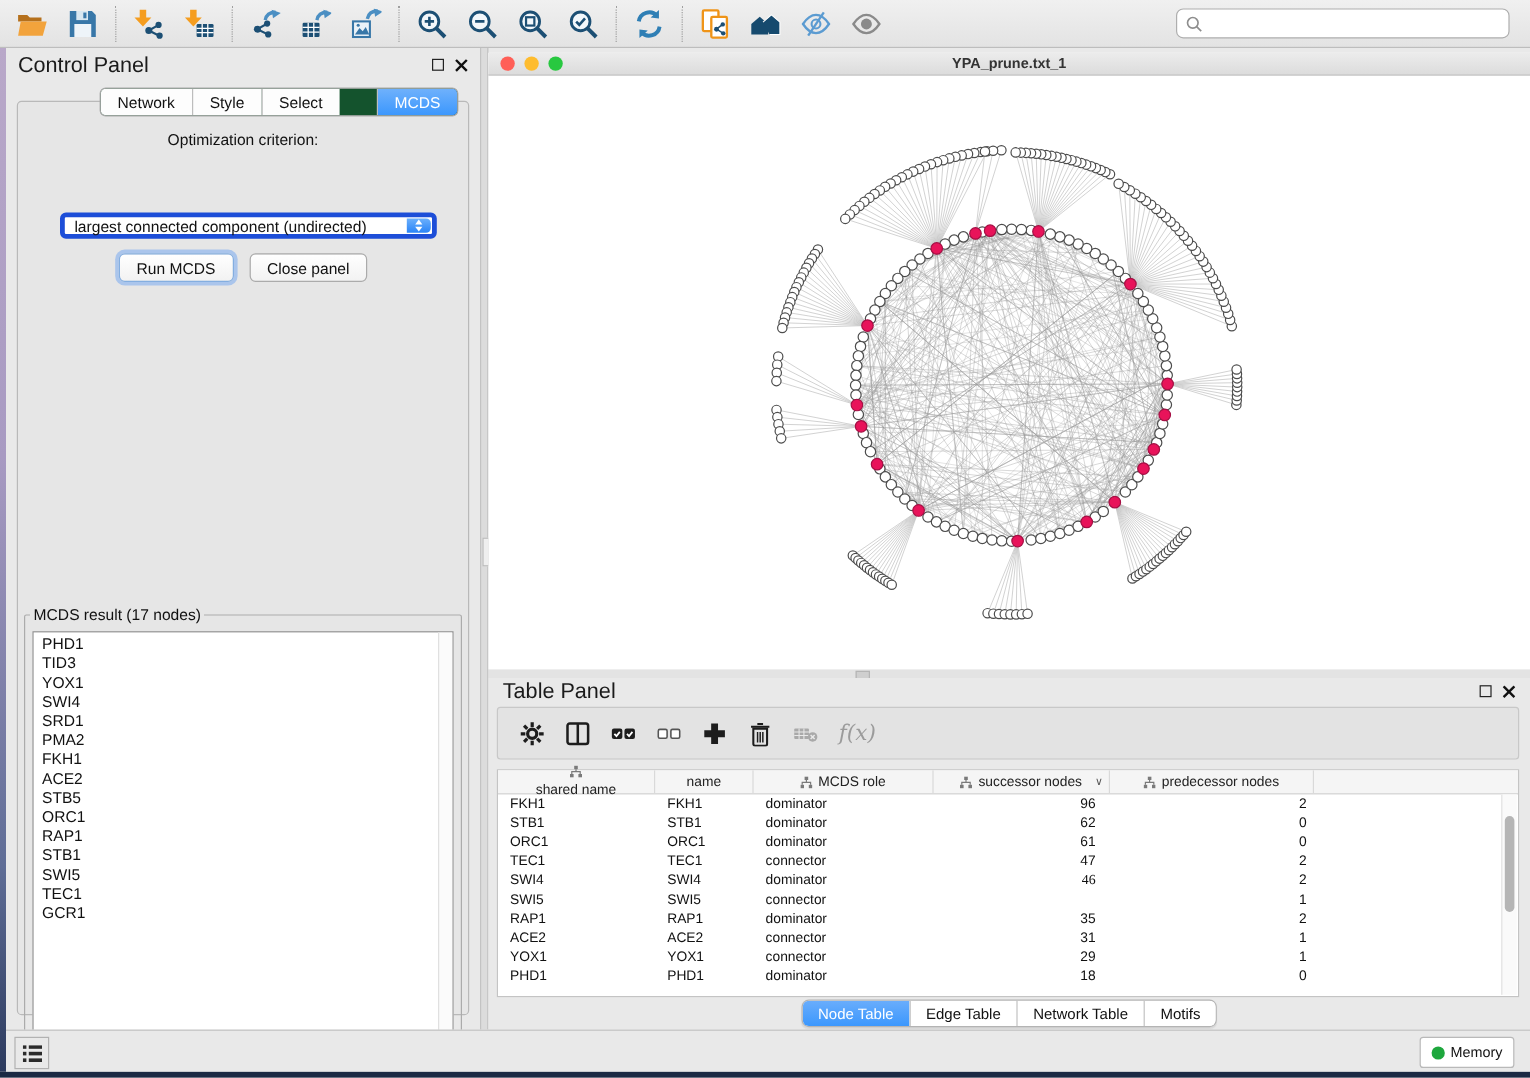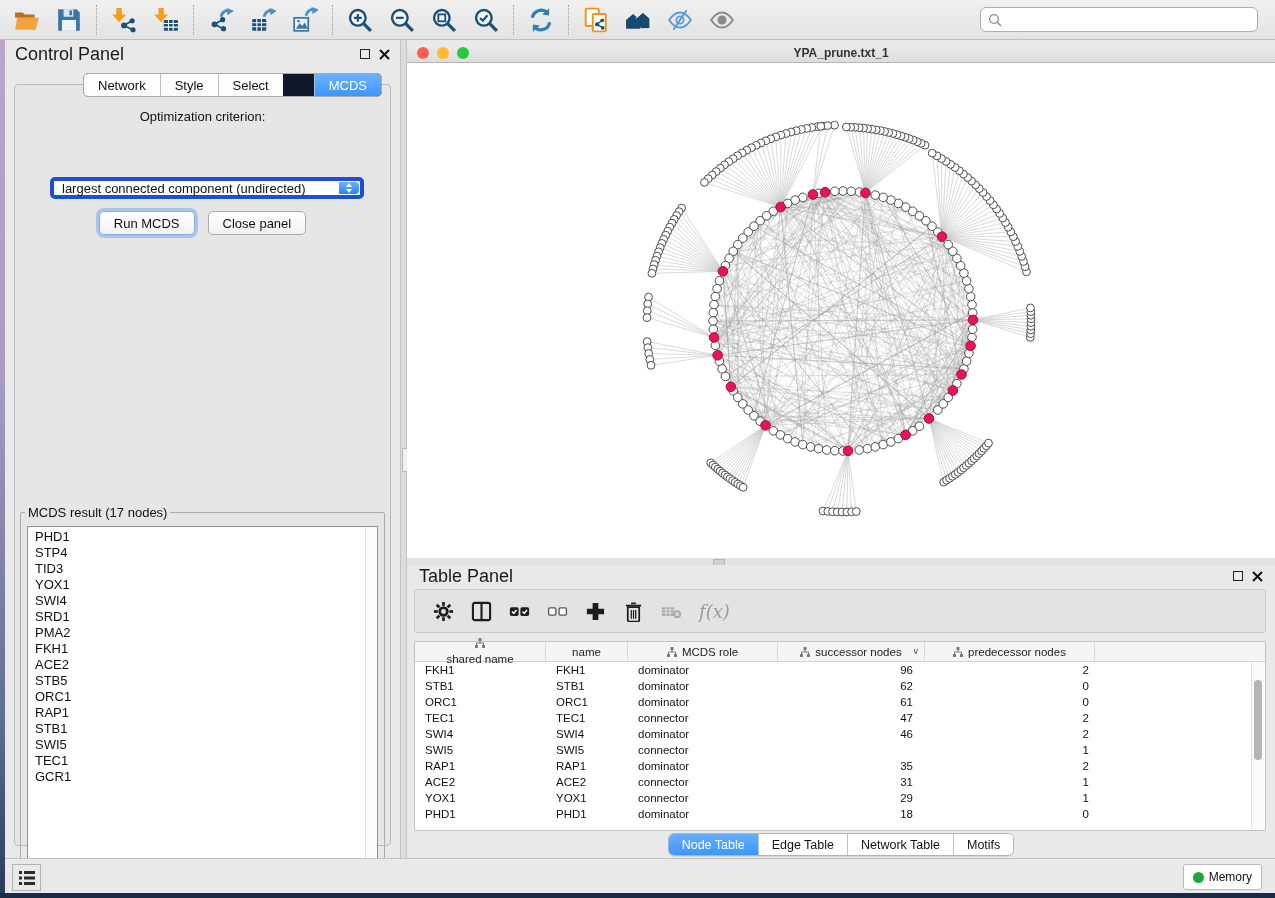--- a/index.html
+++ b/index.html
@@ -21,21 +21,21 @@
     border:1px solid #aeaeae;border-radius:6px;display:flex;align-items:center;padding:0 7px;box-sizing:border-box;}
   #search-box input{border:none;outline:none;flex:1;font-size:12px;background:transparent;margin-left:5px;}
   
   #control-panel{position:absolute;left:5px;top:40px;width:395px;height:818px;background:#e9e9e9;box-sizing:border-box;}
   .cp-title-row{height:28px;display:flex;align-items:center;padding:0 10px;}
   .panel-title{font-size:18px;color:#1a1a1a;}
   .win-ctrls{margin-left:auto;display:flex;align-items:center;gap:9px;}
   .float-btn{width:10px;height:10px;border:1.6px solid #222;box-sizing:border-box;}
   .close-btn svg{width:11px;height:11px;display:block;}
   .cp-tabs{position:absolute;left:78px;top:33px;display:flex;height:22px;z-index:3;
-    border:1px solid #a9a9a9;border-radius:5px;overflow:hidden;background:#0f172a;}
+    border:1px solid #a9a9a9;border-radius:5px;overflow:hidden;background:#14532d;}
   .seg{font-size:13px;color:#111;display:flex;align-items:center;justify-content:center;
     padding:0 14px;border-left:1px solid #bdbdbd;background:#fdfdfd;cursor:default;}
   .seg:first-child{border-left:none;}
   .seg.active{background:linear-gradient(#6fb1fc,var(--accent));color:#fff;margin-left:31px;}
   .cp-content{position:absolute;left:9px;top:44px;width:377px;height:762px;
     background:#e6e6e6;border:1px solid #b9b9b9;border-radius:4px;box-sizing:border-box;}
   .opt-label{margin-top:24px;text-align:center;font-size:13px;color:#111;}
   #opt-dropdown{position:absolute;left:35px;top:92px;width:314px;height:22px;background:#fff;
     border:4px solid #1d4ed8;border-radius:5px;display:flex;align-items:center;box-sizing:border-box;}
   #opt-dropdown .dd-text{font-size:13px;padding-left:8px;color:#111;white-space:nowrap;}
@@ -297,21 +297,20 @@
       </div>
       <div class="btn-row">
         <div class="mac-btn focused">Run MCDS</div>
         <div class="mac-btn">Close panel</div>
       </div>
       <fieldset class="result-box">
         <legend>MCDS result (17 nodes)</legend>
         <div class="result-list-wrap">
           <div class="result-list">
               <div class="list-item">PHD1</div>
-              <div class="list-item">STP4</div>
               <div class="list-item">TID3</div>
               <div class="list-item">YOX1</div>
               <div class="list-item">SWI4</div>
               <div class="list-item">SRD1</div>
               <div class="list-item">PMA2</div>
               <div class="list-item">FKH1</div>
               <div class="list-item">ACE2</div>
               <div class="list-item">STB5</div>
               <div class="list-item">ORC1</div>
               <div class="list-item">RAP1</div>
@@ -1298,21 +1297,21 @@
             <div class="tcell al" style="width: 131px;">TEC1</div>
             <div class="tcell al" style="width: 82px;">TEC1</div>
             <div class="tcell al" style="width: 150px;">connector</div>
             <div class="tcell ar" style="width: 147px; padding-right: 12px;">47</div>
             <div class="tcell ar" style="width: 170px; padding-right: 6px;">2</div>
           </div>
           <div class="trow">
             <div class="tcell al" style="width: 131px;">SWI4</div>
             <div class="tcell al" style="width: 82px;">SWI4</div>
             <div class="tcell al" style="width: 150px;">dominator</div>
-            <div class="tcell ar" style="width: 147px; padding-right: 12px;">46</div>
+            <div class="tcell ar" style="width: 147px; padding-right: 12px; font-family: Liberation Serif, serif;">46</div>
             <div class="tcell ar" style="width: 170px; padding-right: 6px;">2</div>
           </div>
           <div class="trow">
             <div class="tcell al" style="width: 131px;">SWI5</div>
             <div class="tcell al" style="width: 82px;">SWI5</div>
             <div class="tcell al" style="width: 150px;">connector</div>
             <div class="tcell ar" style="width: 147px; padding-right: 12px; margin-top: 32px;">43</div>
             <div class="tcell ar" style="width: 170px; padding-right: 6px;">1</div>
           </div>
           <div class="trow">

